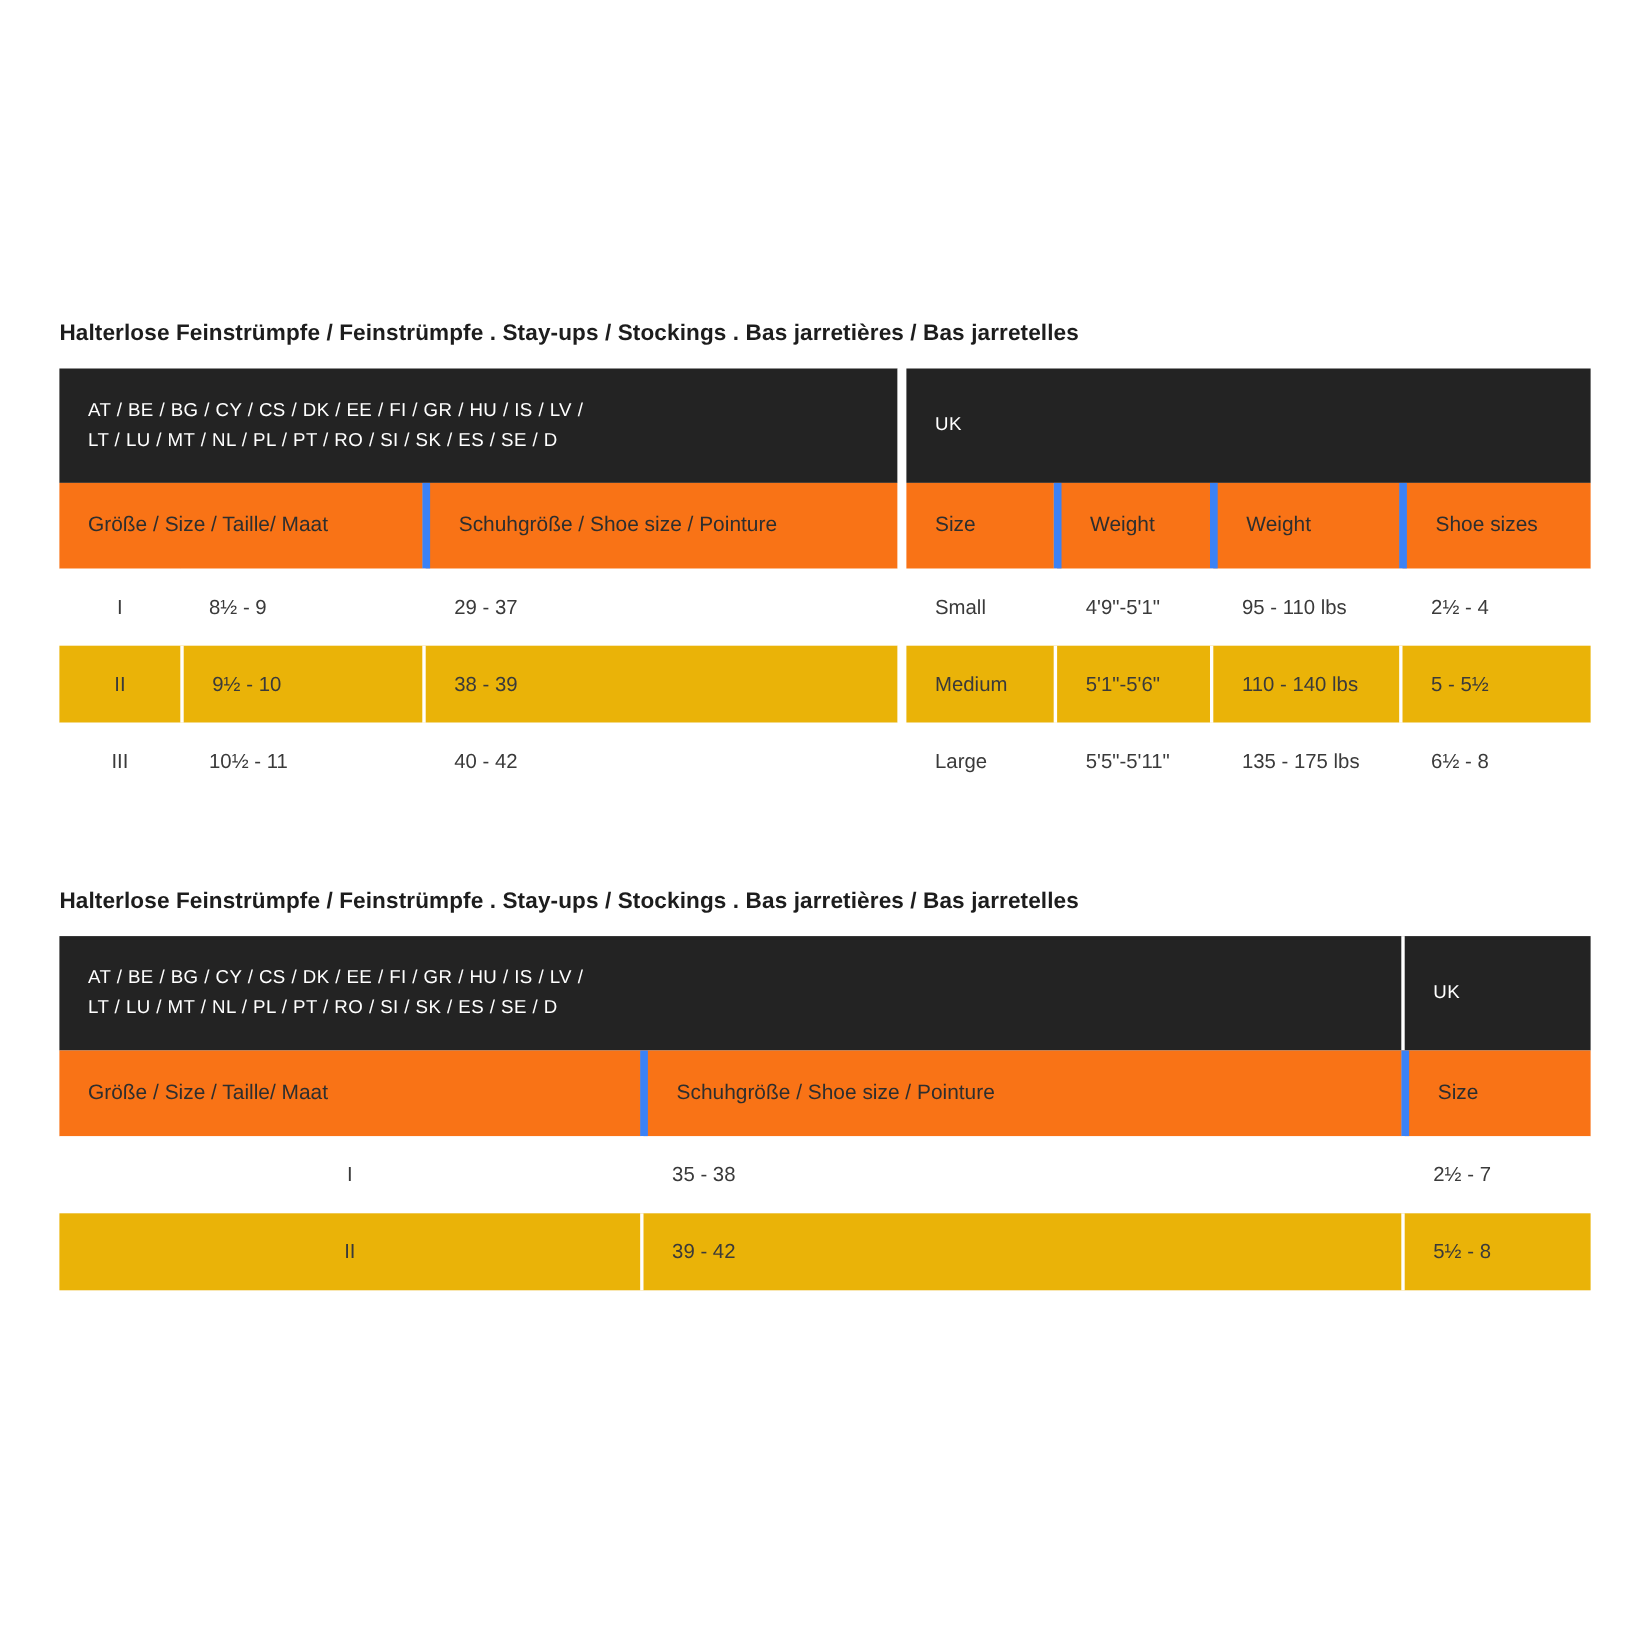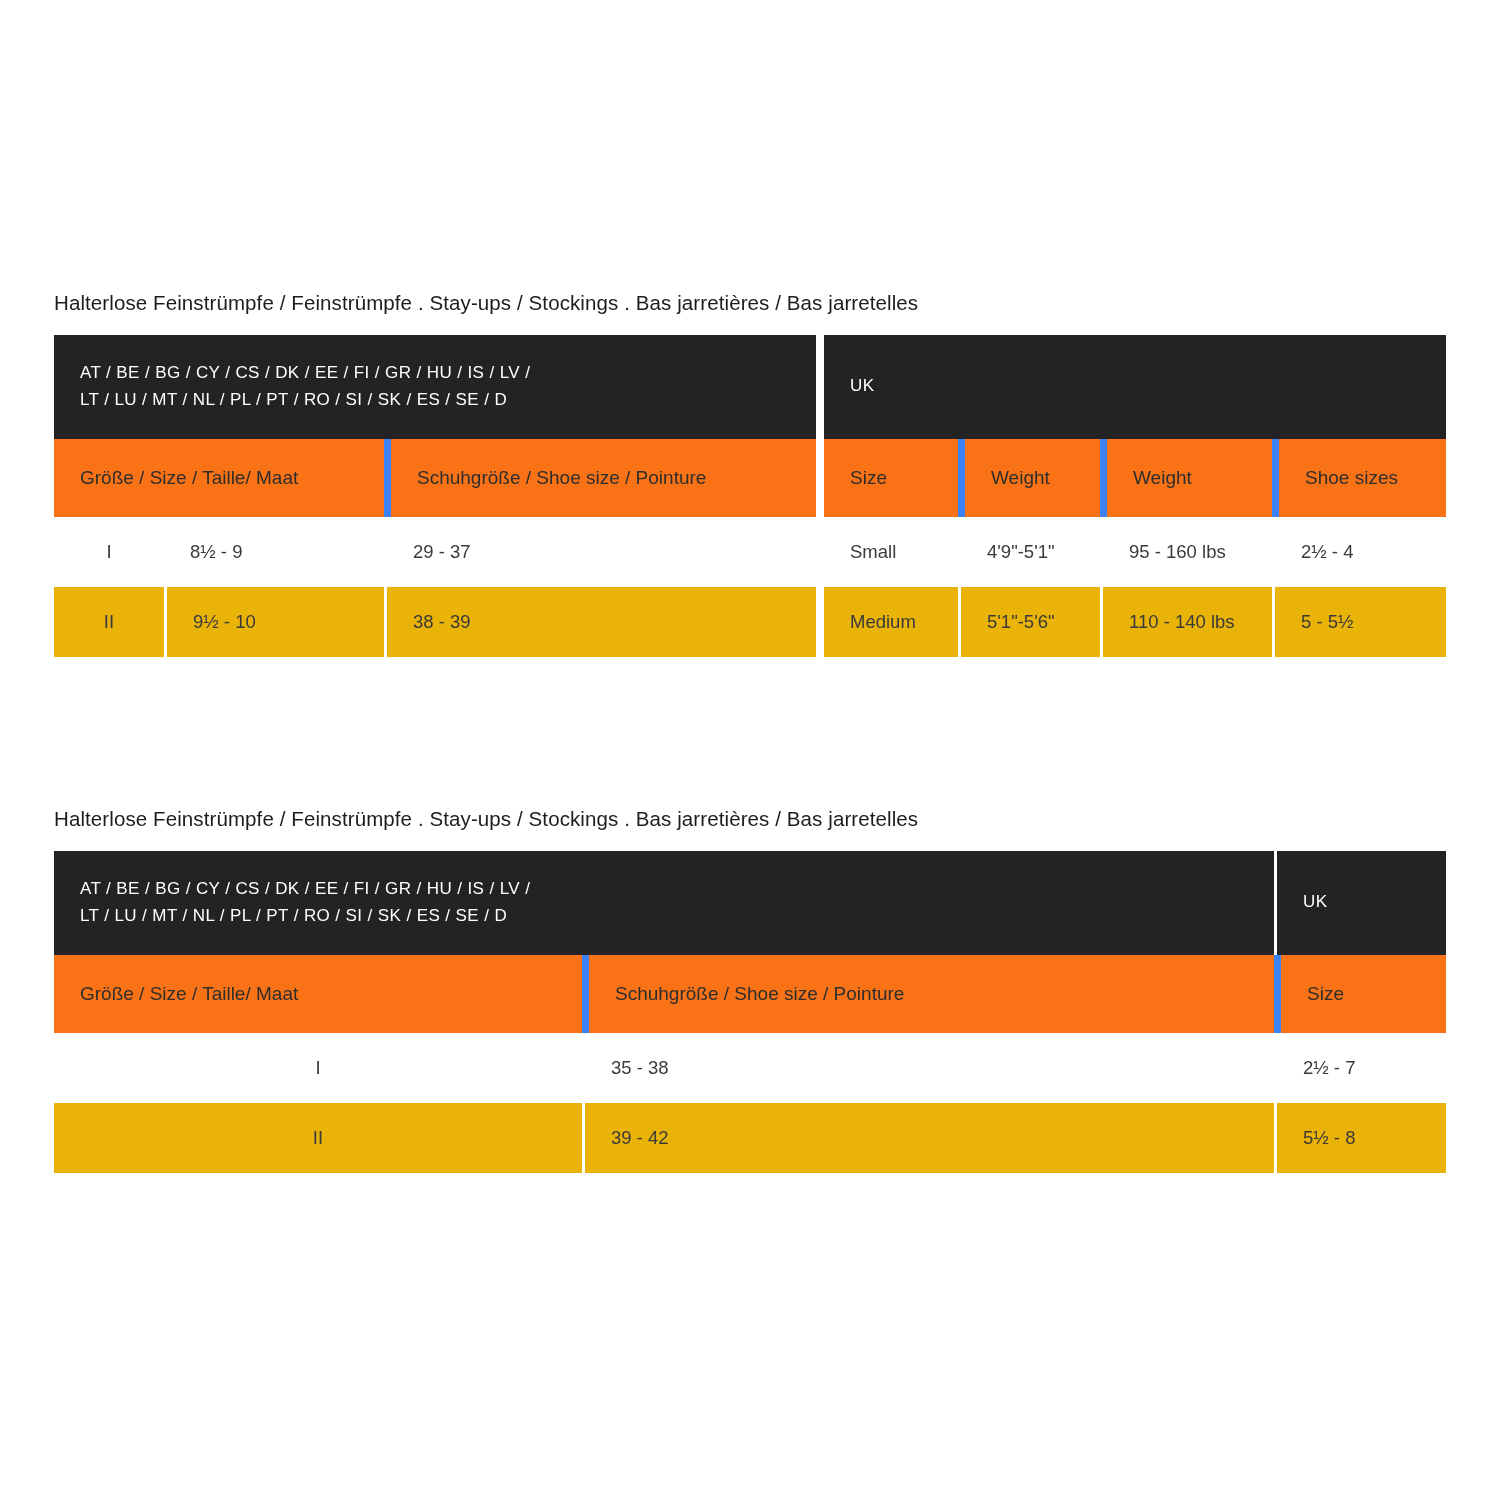--- a/index.html
+++ b/index.html
@@ -18,21 +18,21 @@
     height: 1500px;
     padding: 0;
   }
 
   .block { position: absolute; left: 54px; width: 1392px; }
   #block-1 { top: 290px; }
   #block-2 { top: 806px; }
 
   .section-title {
     font-size: 20.5px;
-    font-weight: normal;
+    font-weight: bold;
     color: #1d1d1d;
     letter-spacing: 0.1px;
     margin-bottom: 18px;
     line-height: 1.3;
   }
 
   table {
     border-collapse: separate;
     border-spacing: 0;
     width: 1392px;
@@ -133,35 +133,45 @@
           <td class="subhdr sep">Shoe sizes</td>
         </tr>
 
         <tr>
           <td class="cell roman">I</td>
           <td class="cell">8½ - 9</td>
           <td class="cell sep">29 - 37</td>
           <td class="hdr-gap"></td>
           <td class="cell">Small</td>
           <td class="cell sep">4'9"-5'1"</td>
-          <td class="cell sep">95 - 160 lbs</td>
+          <td class="cell sep">95 - 110 lbs</td>
           <td class="cell sep">2½ - 4</td>
         </tr>
 
         <tr>
           <td class="cell alt roman">II</td>
           <td class="cell alt sep">9½ - 10</td>
           <td class="cell alt sep">38 - 39</td>
           <td class="hdr-gap"></td>
           <td class="cell alt">Medium</td>
           <td class="cell alt sep">5'1"-5'6"</td>
           <td class="cell alt sep">110 - 140 lbs</td>
           <td class="cell alt sep">5 - 5½</td>
         </tr>
 
+        <tr>
+          <td class="cell roman">III</td>
+          <td class="cell">10½ - 11</td>
+          <td class="cell sep">40 - 42</td>
+          <td class="hdr-gap"></td>
+          <td class="cell">Large</td>
+          <td class="cell sep">5'5"-5'11"</td>
+          <td class="cell sep">135 - 175 lbs</td>
+          <td class="cell sep">6½ - 8</td>
+        </tr>
       </tbody>
     </table>
   </div>
 
   <div class="block" id="block-2">
     <div class="section-title">Halterlose Feinstrümpfe / Feinstrümpfe . Stay-ups / Stockings . Bas jarretières / Bas jarretelles</div>
 
     <table class="t2">
       <colgroup>
         <col class="c-roman">

